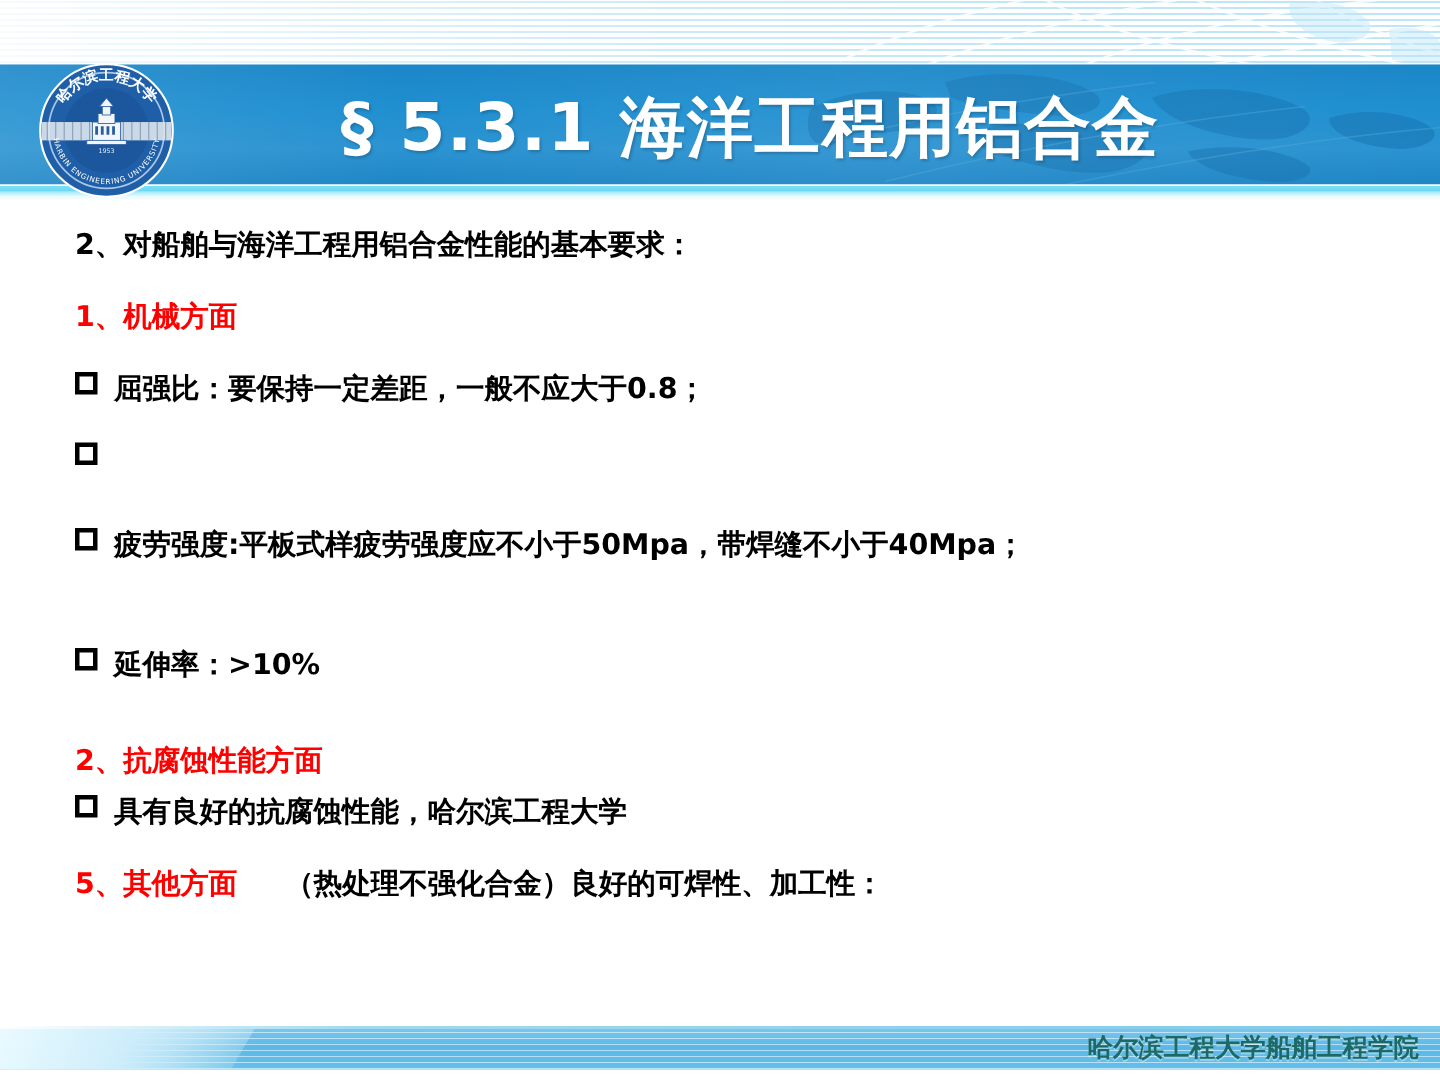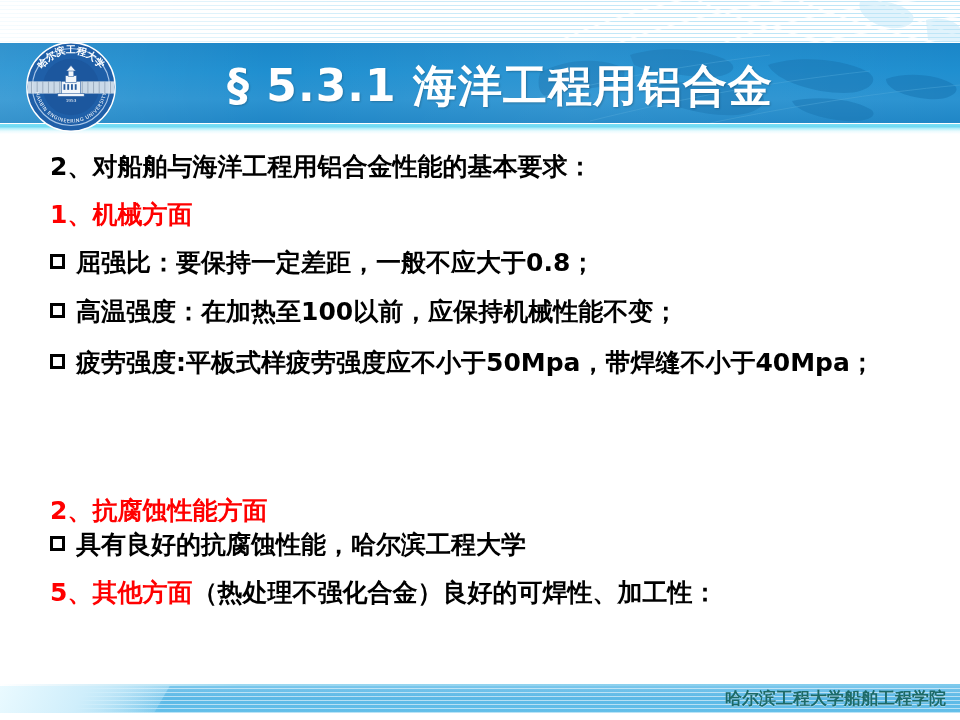--- a/index.html
+++ b/index.html
@@ -139,32 +139,32 @@
     left: 0;
     top: 150px;
     width: 960px;
     height: 500px;
   }
 
   .line {
     position: absolute;
     left: 50px;
     width: 900px;
-    font-size: 25px;
+    font-size: 19px;
     font-weight: bold;
     color: #000000;
     white-space: nowrap;
     letter-spacing: 0px;
   }
   .line.wrap {
     white-space: normal;
     line-height: 38px;
   }
   .red { color: #ff0000; text-align: center; }
-  .black { color: #000000; }
+  .black { color: #000000; margin-left: 32px; }
 
   .bullet-box {
     display: inline-block;
     width: 15px;
     height: 15px;
     border: 3px solid #000000;
     margin-right: 11px;
     vertical-align: 2px;
     box-sizing: border-box;
   }
@@ -334,27 +334,30 @@
 
     <div class="line" style="top:48px;">
       <span class="red">1、机械方面</span>
     </div>
 
     <div class="line" style="top:96px;">
       <span class="bullet-box"></span><span>屈强比：要保持一定差距，一般不应大于0.8；</span>
     </div>
 
     <div class="line" style="top:145px;">
-      <span class="bullet-box"></span><span>高温强度：在加热至100以前，应保持机械性能不变；</span>
+      <span class="bullet-box"></span>
     </div>
 
     <div class="line wrap" style="top:194px; width:885px; text-indent:0;">
       <span class="bullet-box"></span><span>疲劳强度:平板式样疲劳强度应不小于50Mpa，带焊缝不小于40Mpa；</span>
     </div>
 
+    <div class="line" style="top:280px;">
+      <span class="bullet-box"></span><span>延伸率：&gt;10%</span>
+    </div>
 
     <div class="line" style="top:344px;">
       <span class="red">2、抗腐蚀性能方面</span>
     </div>
 
     <div class="line" style="top:378px;">
       <span class="bullet-box"></span><span>具有良好的抗腐蚀性能，哈尔滨工程大学</span>
     </div>
 
     <div class="line" style="top:426px;">

